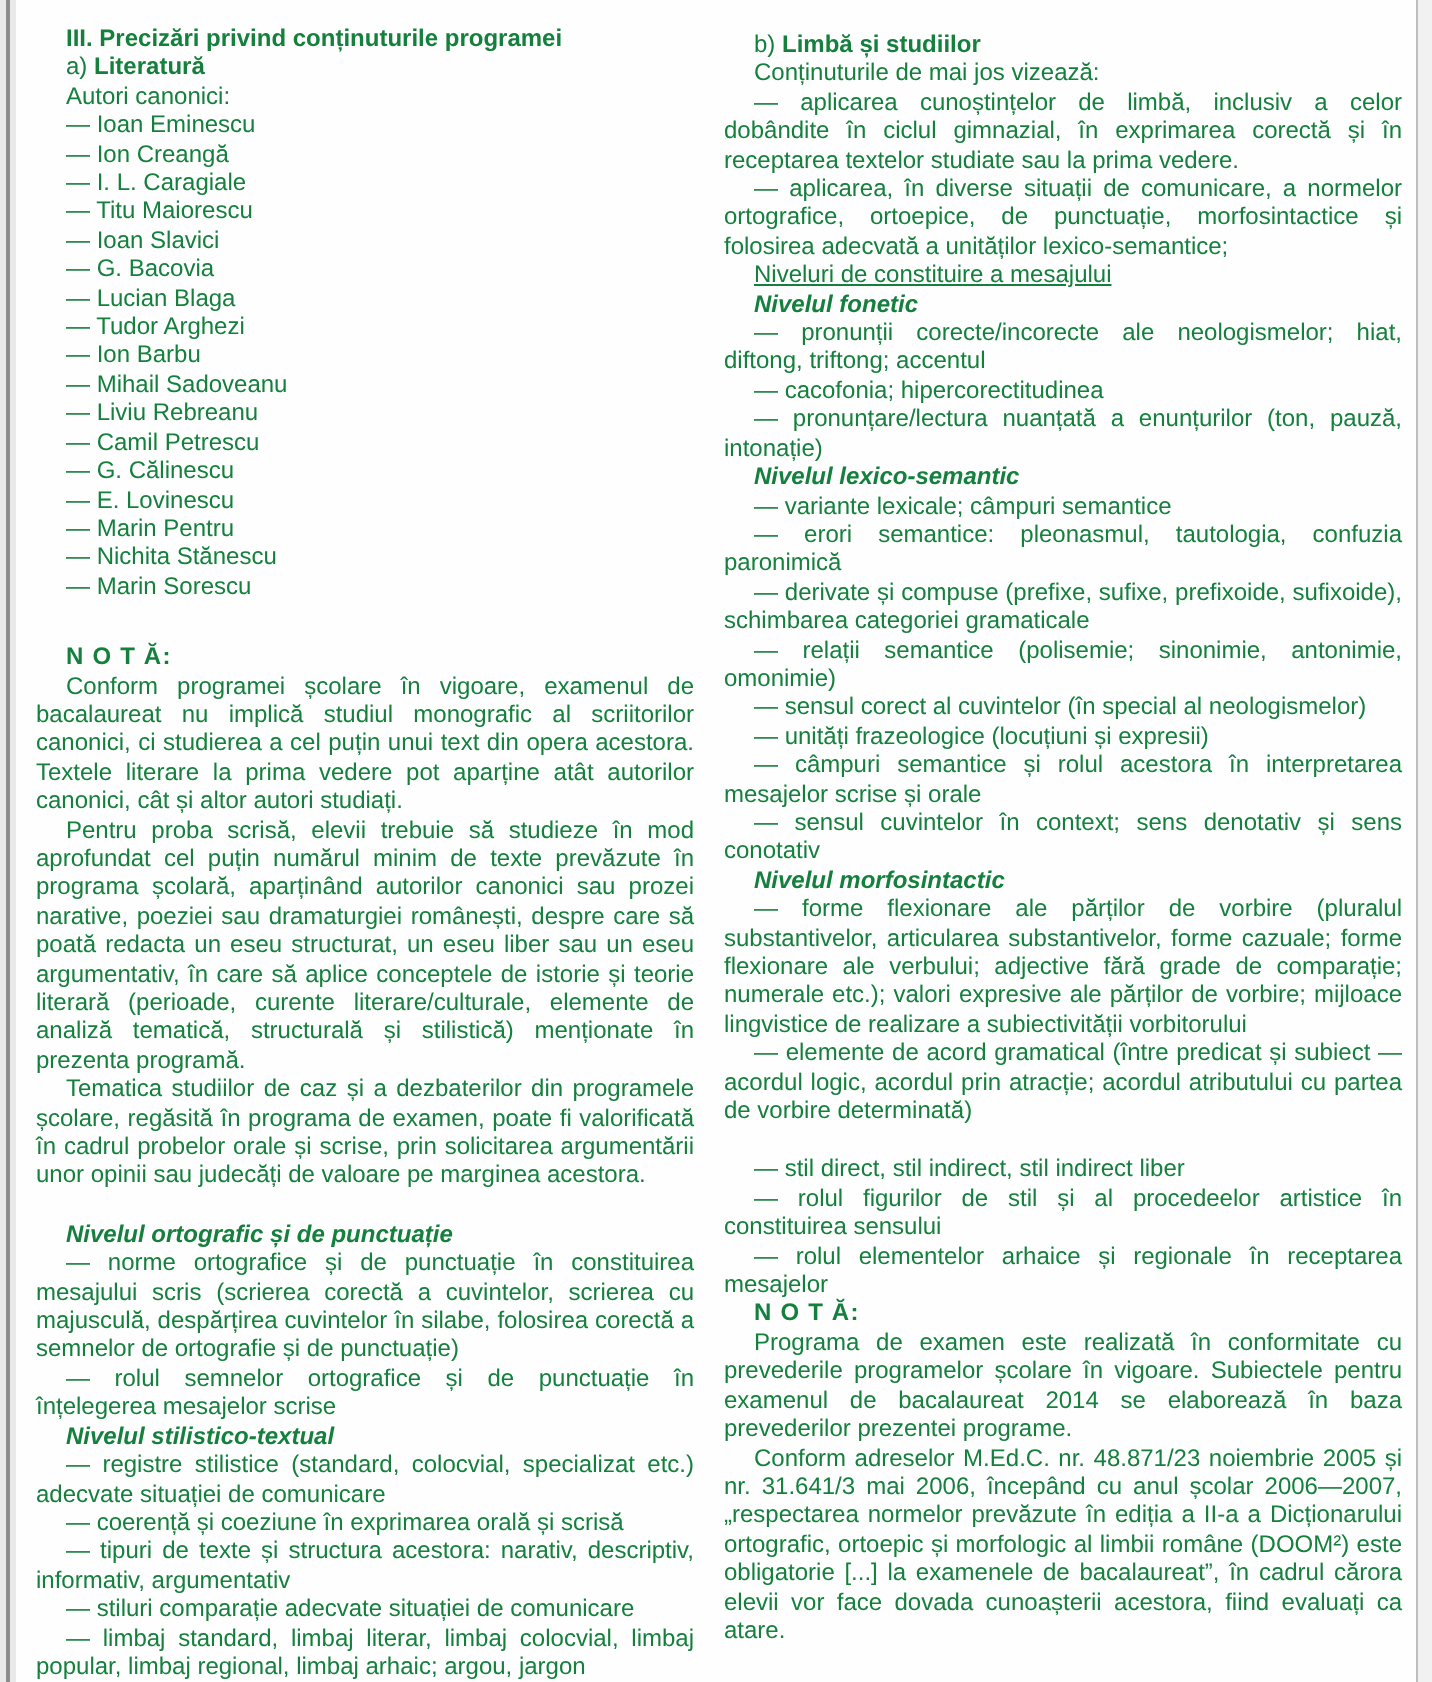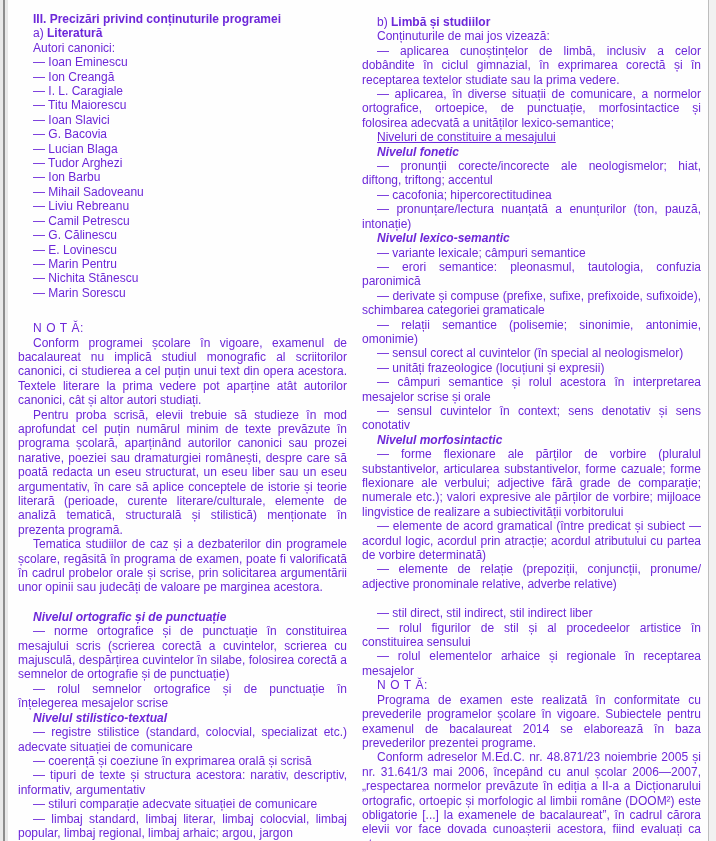--- a/index.html
+++ b/index.html
@@ -14,32 +14,32 @@
 
   
   .edge-left  { position:absolute; left:0; top:0; bottom:0; width:8px; background:#e9e9e9; }
   .edge-left-line { position:absolute; left:3px; top:0; bottom:0; width:2px; background:#8d8d8d; }
   .edge-right { position:absolute; right:0; top:0; bottom:0; width:7px; background:#f1f1f1; border-left:1px solid #bdbdbd; }
 
   .col {
     position:absolute;
     font-size:12px;
     line-height:14.4px;
-    color:#6d28d9;
+    color:#15803d;
   }
   .col-left  { left:18px;  top:12px; width:329px; }
   .col-right { left:362px; top:15px; width:339px; }
 
   .col p { margin:0; text-indent:15px; text-align:justify; }
   .col p.single { text-align:left; }
 
   .bold   { font-weight:bold; }
   .italic { font-style:italic;font-weight:bold; }
   .underline { text-decoration:underline; }
-  .nota-label { letter-spacing:0.6px; }
+  .nota-label { letter-spacing:0.6px;font-weight:bold; }
 
   .gap-authors { height:21px; }
   .gap-section { height:15px; }
 </style>
 </head>
 <body>
 
 <div class="doc-page">
   <div class="edge-left">
     <div class="edge-left-line"></div>
@@ -109,21 +109,20 @@
     <p>— derivate și compuse (prefixe, sufixe, prefixoide, sufixoide), schimbarea categoriei gramaticale</p>
     <p>— relații semantice (polisemie; sinonimie, antonimie, omonimie)</p>
     <p>— sensul corect al cuvintelor (în special al neologismelor)</p>
     <p>— unități frazeologice (locuțiuni și expresii)</p>
     <p>— câmpuri semantice și rolul acestora în interpretarea mesajelor scrise și orale</p>
     <p>— sensul cuvintelor în context; sens denotativ și sens conotativ</p>
 
     <p class="italic single">Nivelul morfosintactic</p>
     <p>— forme flexionare ale părților de vorbire (pluralul substantivelor, articularea substantivelor, forme cazuale; forme flexionare ale verbului; adjective fără grade de comparație; numerale etc.); valori expresive ale părților de vorbire; mijloace lingvistice de realizare a subiectivității vorbitorului</p>
     <p>— elemente de acord gramatical (între predicat și subiect — acordul logic, acordul prin atracție; acordul atributului cu partea de vorbire determinată)</p>
-    <p>— elemente de relație (prepoziții, conjuncții, pronume/ adjective pronominale relative, adverbe relative)</p>
 
     <div class="gap-section"></div>
 
     <p>— stil direct, stil indirect, stil indirect liber</p>
     <p>— rolul figurilor de stil și al procedeelor artistice în constituirea sensului</p>
     <p>— rolul elementelor arhaice și regionale în receptarea mesajelor</p>
 
     <p class="single nota-label">N O T Ă:</p>
     <p>Programa de examen este realizată în conformitate cu prevederile programelor școlare în vigoare. Subiectele pentru examenul de bacalaureat 2014 se elaborează în baza prevederilor prezentei programe.</p>
     <p>Conform adreselor M.Ed.C. nr. 48.871/23 noiembrie 2005 și nr. 31.641/3 mai 2006, începând cu anul școlar 2006—2007, „respectarea normelor prevăzute în ediția a II-a a Dicționarului ortografic, ortoepic și morfologic al limbii române (DOOM²) este obligatorie [...] la examenele de bacalaureat”, în cadrul cărora elevii vor face dovada cunoașterii acestora, fiind evaluați ca atare.</p>

